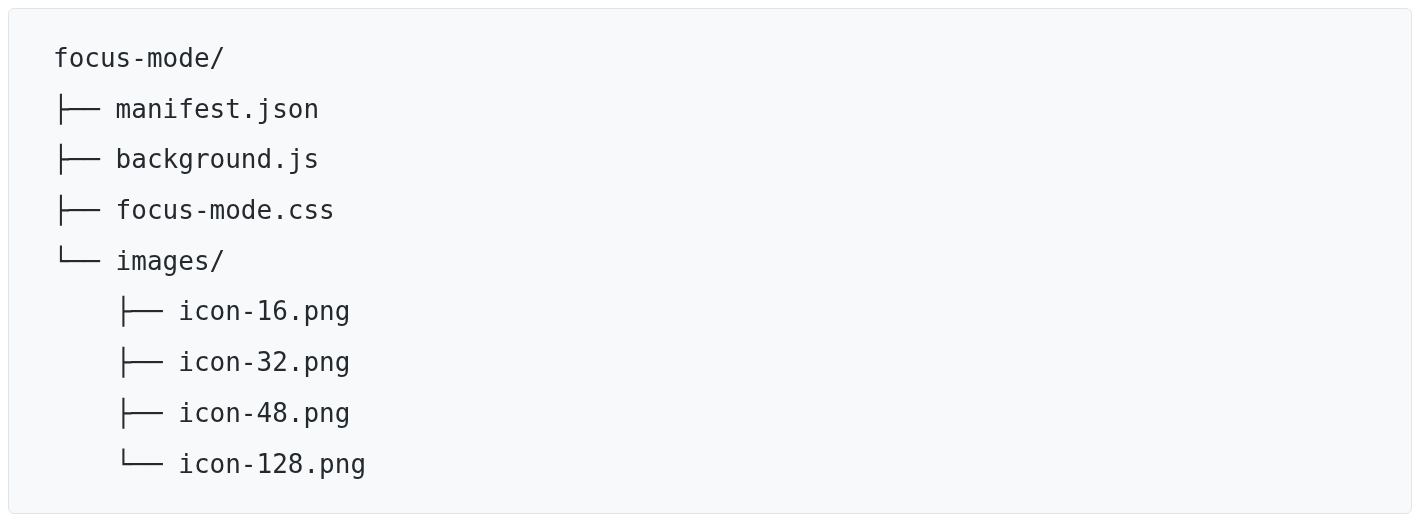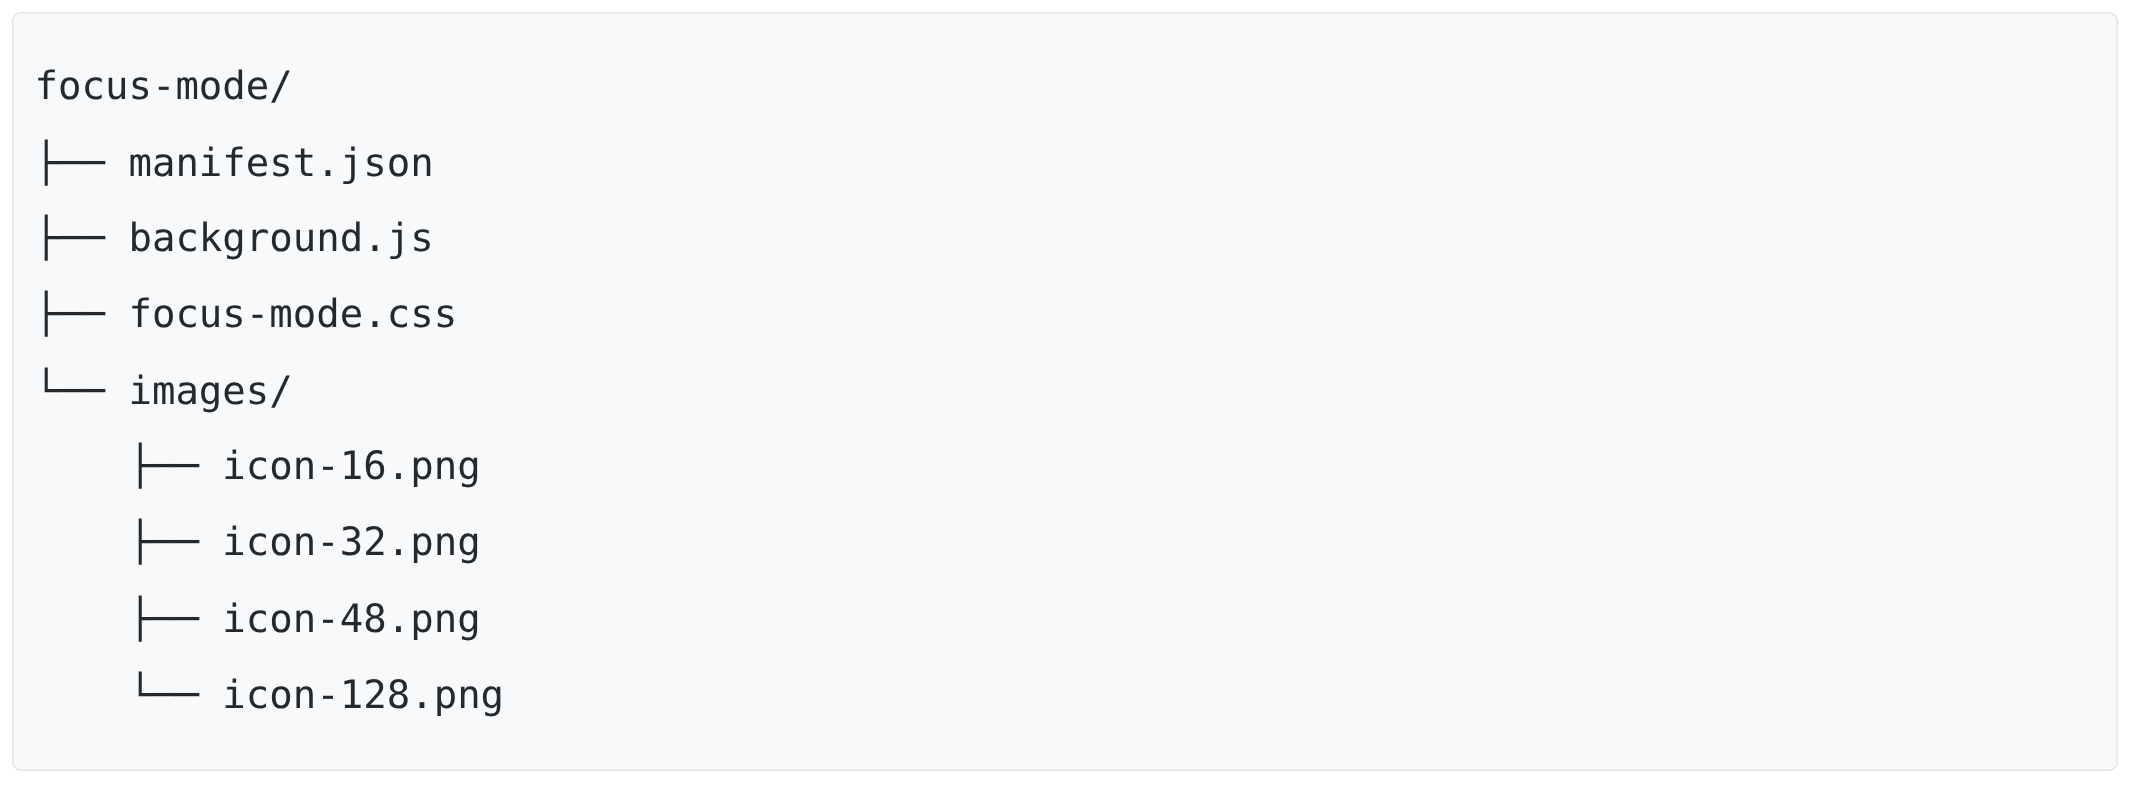--- a/index.html
+++ b/index.html
@@ -9,21 +9,21 @@
     }
     body {
       font-family: ui-monospace, 'SF Mono', 'Cascadia Code', 'Roboto Mono', Menlo, Monaco, Consolas, 'Liberation Mono', 'Courier New', monospace;
       background: #ffffff;
       padding: 8px;
     }
     .code-block {
       background: #f7f9fb;
       border: 1px solid #e1e4e8;
       border-radius: 6px;
-      padding: 24px 14px;
+      padding: 24px 44px;
       font-size: 26px;
       line-height: 1.95;
       color: #24292e;
       white-space: pre;
       overflow-x: auto;
     }
   </style>
 </head>
 <body>
 

